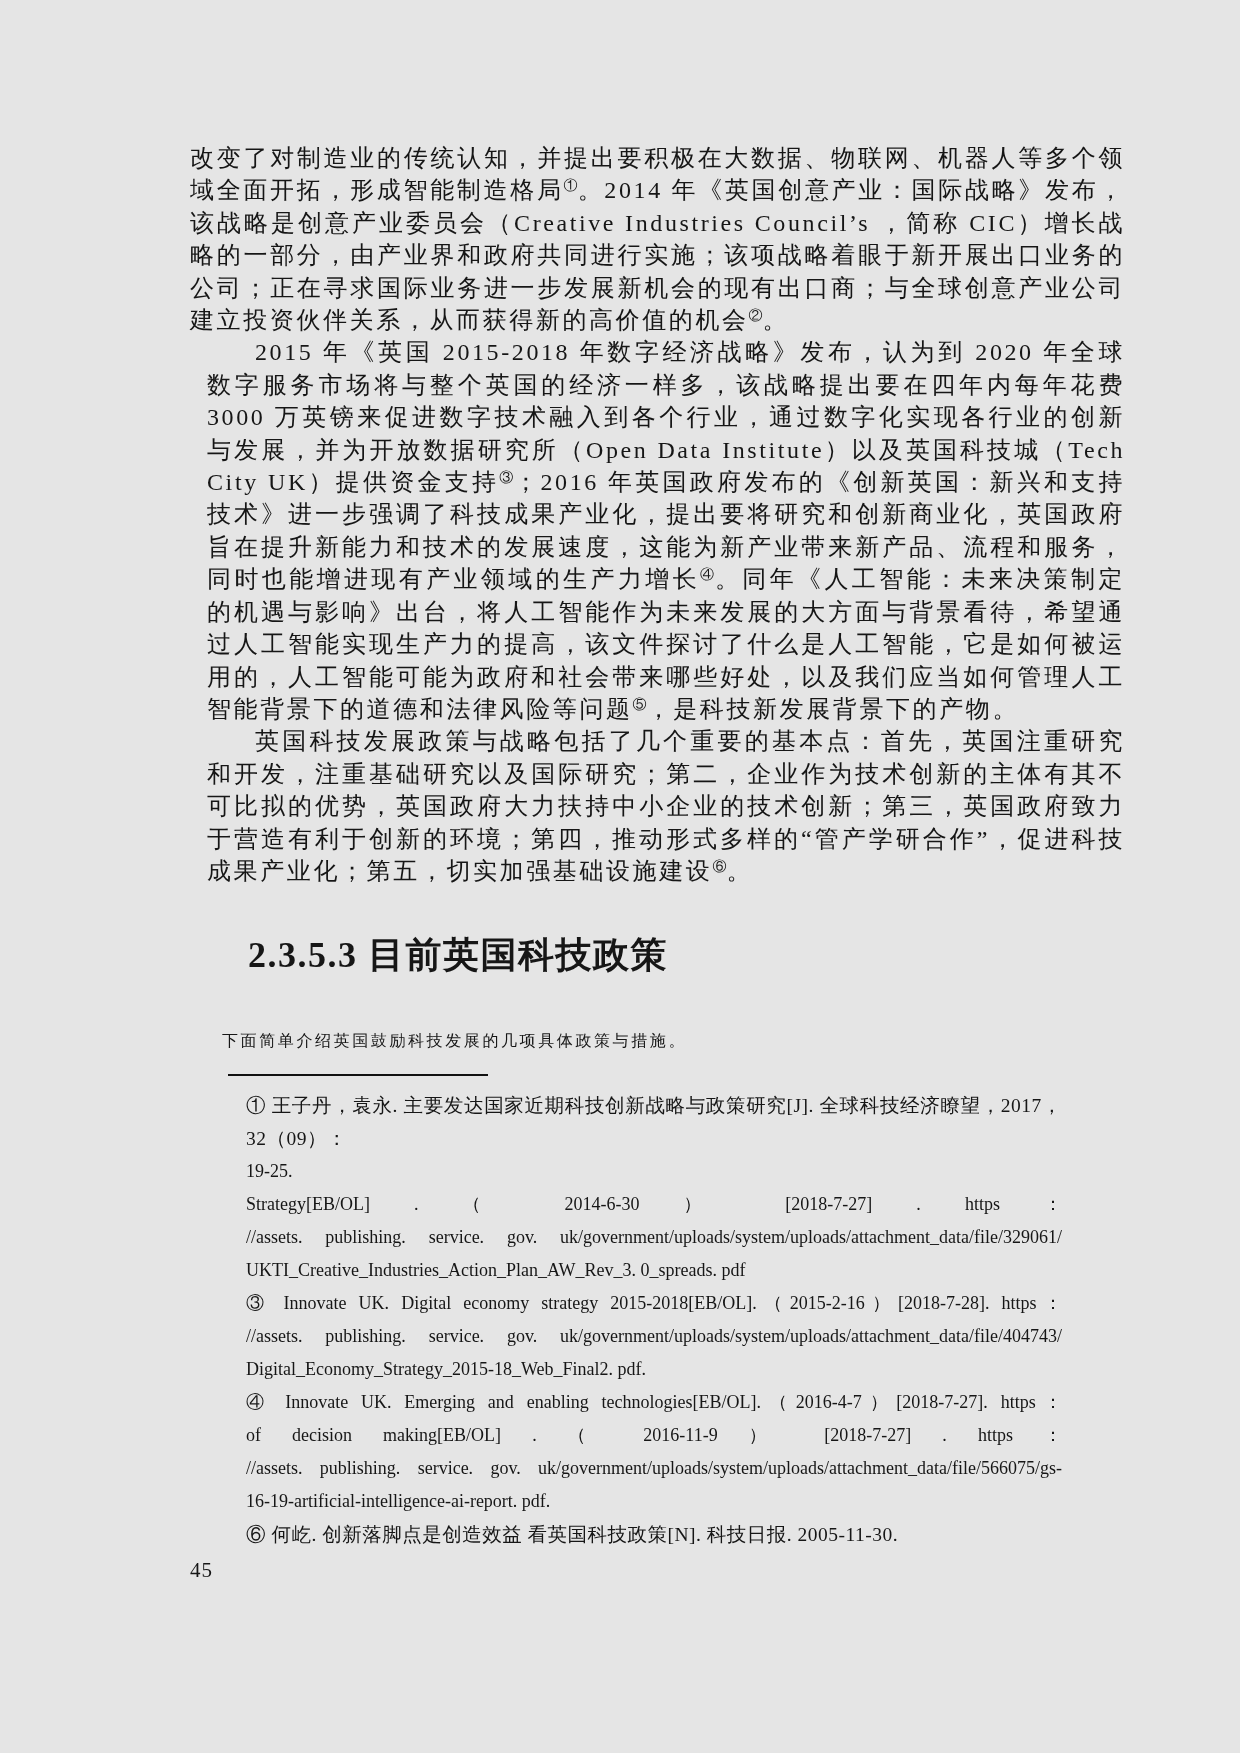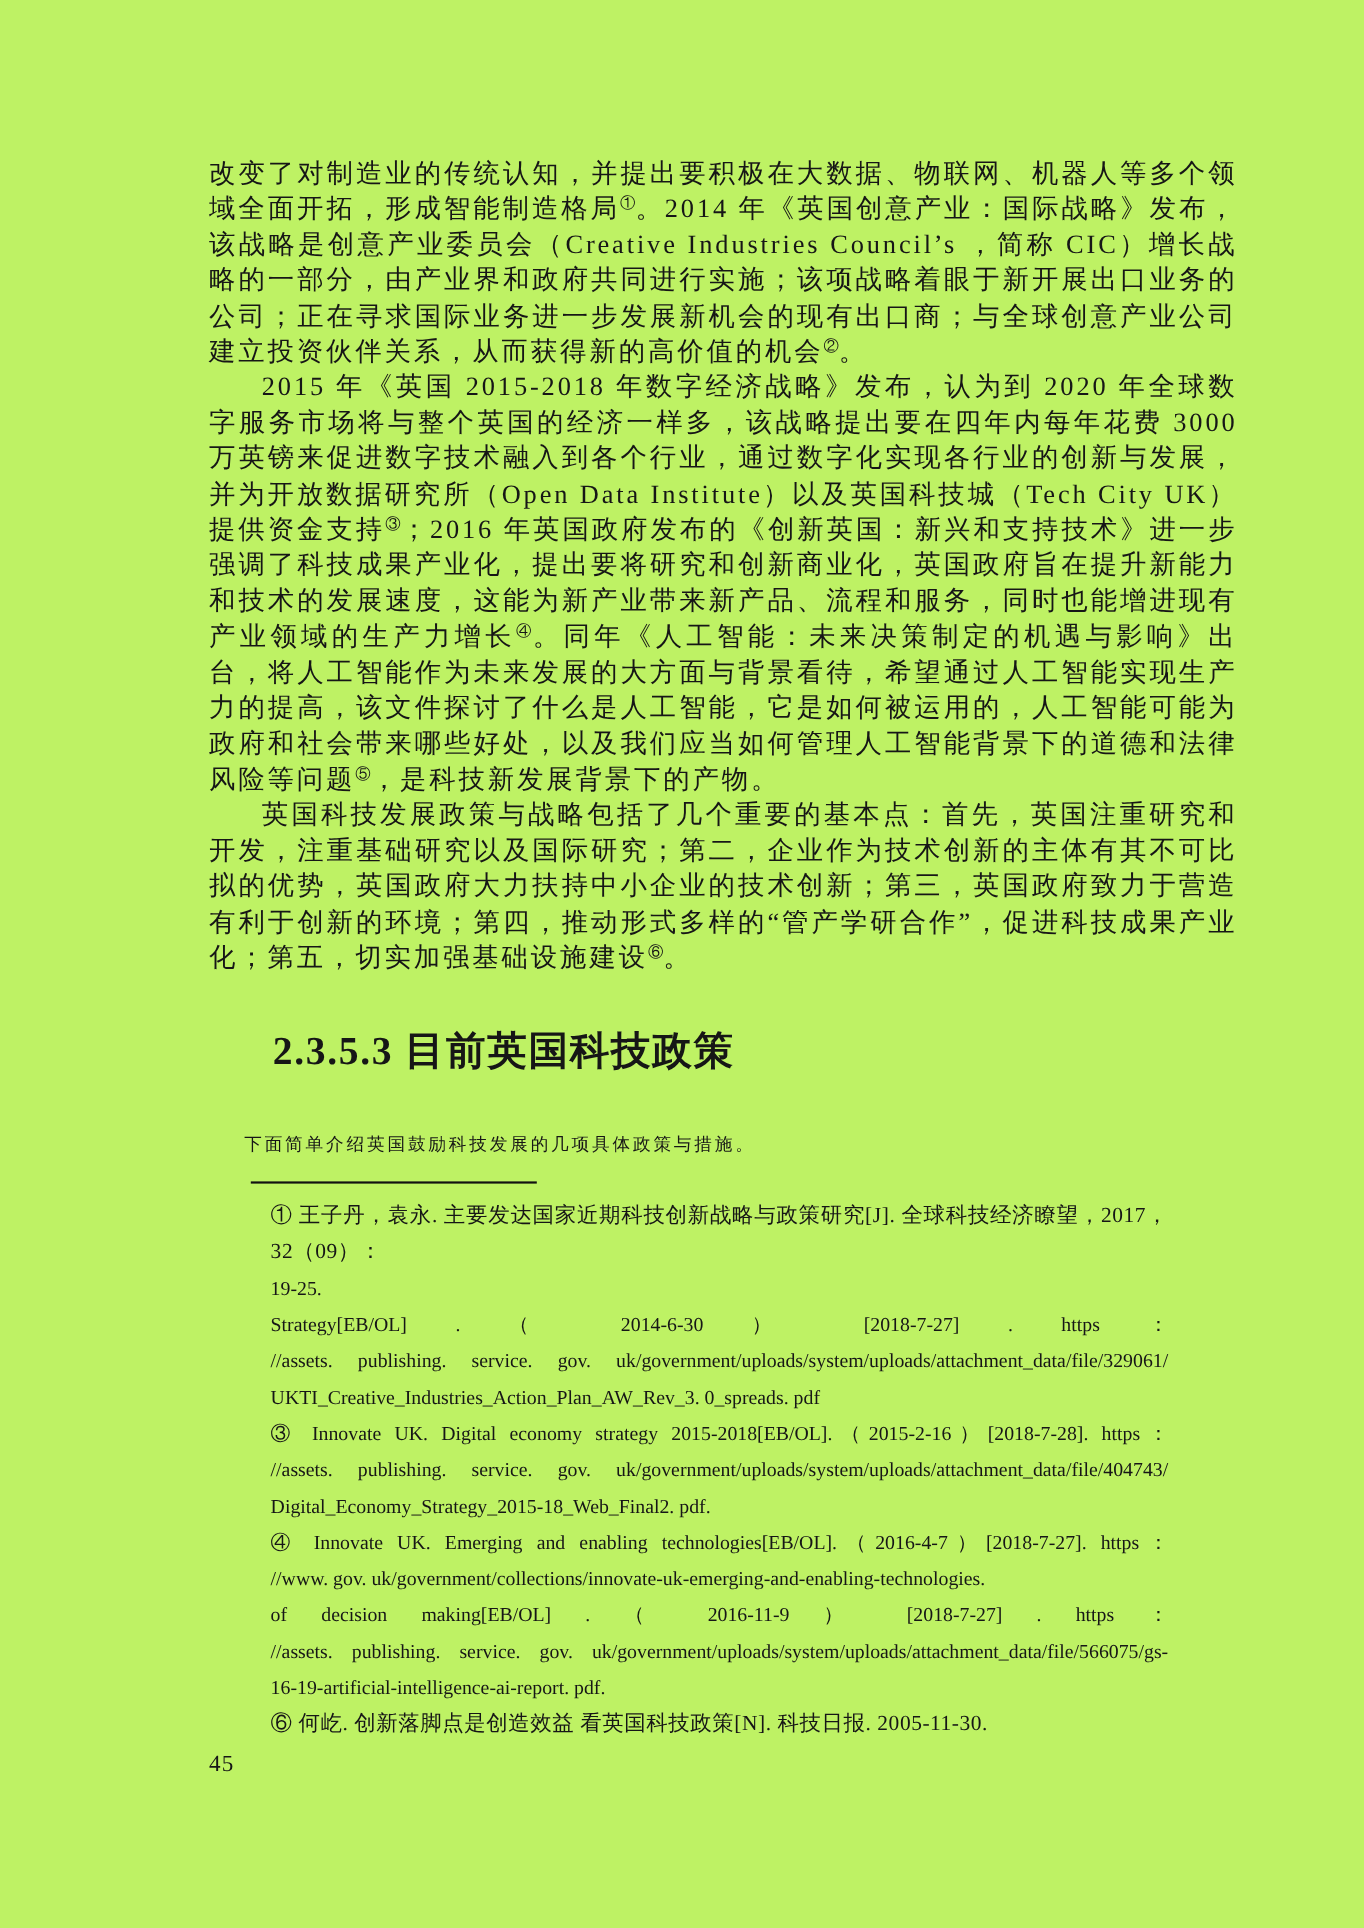--- a/index.html
+++ b/index.html
@@ -4,40 +4,40 @@
 <style>
   html, body {
     margin: 0;
     padding: 0;
     background: #ffffff;
   }
   .page {
     position: relative;
     width: 1240px;
     height: 1753px;
-    background: #bef264;
+    background: #e5e5e5;
     color: #161616;
     font-family: "Liberation Serif", "DejaVu Serif", serif;
     overflow: hidden;
   }
   .content {
     position: absolute;
     left: 190px;
     top: 142px;
     width: 935px;
   }
   .para {
     margin: 0;
     font-size: 24px;
     line-height: 32.4px;
     letter-spacing: 2.6px;
     text-align: justify;
     text-justify: inter-character;
   }
-  .para.indent { text-indent: 2em; }
+  .para.indent { text-indent: 2em; margin-left: 17px; }
   sup.fnmark {
     font-size: 14px;
     letter-spacing: 0;
     line-height: 0;
     vertical-align: 8px;
   }
   .section-heading {
     margin: 50px 0 0 58px;
     font-size: 36px;
     line-height: 36px;
@@ -104,21 +104,20 @@
           <div class="fn-line stretch">//assets. publishing. service. gov. uk/government/uploads/system/uploads/attachment_data/file/329061/</div>
           <div class="fn-line">UKTI_Creative_Industries_Action_Plan_AW_Rev_3. 0_spreads. pdf</div>
         </div>
         <div class="footnote">
           <div class="fn-line stretch">③ Innovate UK. Digital economy strategy 2015-2018[EB/OL].（2015-2-16）[2018-7-28]. https：</div>
           <div class="fn-line stretch">//assets. publishing. service. gov. uk/government/uploads/system/uploads/attachment_data/file/404743/</div>
           <div class="fn-line">Digital_Economy_Strategy_2015-18_Web_Final2. pdf.</div>
         </div>
         <div class="footnote">
           <div class="fn-line stretch">④ Innovate UK. Emerging and enabling technologies[EB/OL].（2016-4-7）[2018-7-27]. https：</div>
-          <div class="fn-line">//www. gov. uk/government/collections/innovate-uk-emerging-and-enabling-technologies.</div>
         </div>
         <div class="footnote">
           <div class="fn-line stretch">of decision making[EB/OL] . （ 2016-11-9 ） [2018-7-27] . https ：</div>
           <div class="fn-line stretch">//assets. publishing. service. gov. uk/government/uploads/system/uploads/attachment_data/file/566075/gs-</div>
           <div class="fn-line">16-19-artificial-intelligence-ai-report. pdf.</div>
         </div>
         <div class="footnote">
           <div class="fn-line cjk">⑥ 何屹. 创新落脚点是创造效益 看英国科技政策[N]. 科技日报. 2005-11-30.</div>
         </div>
       </div>

